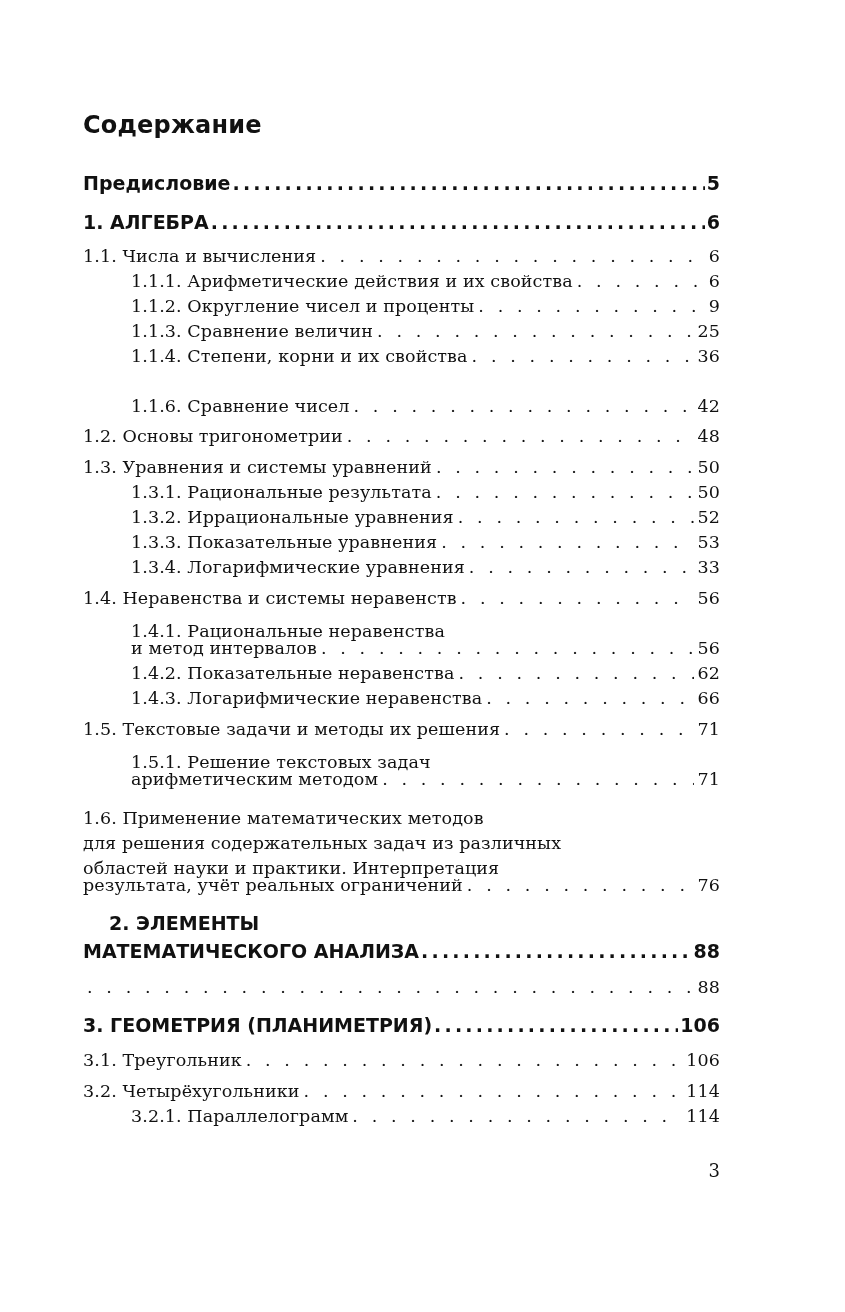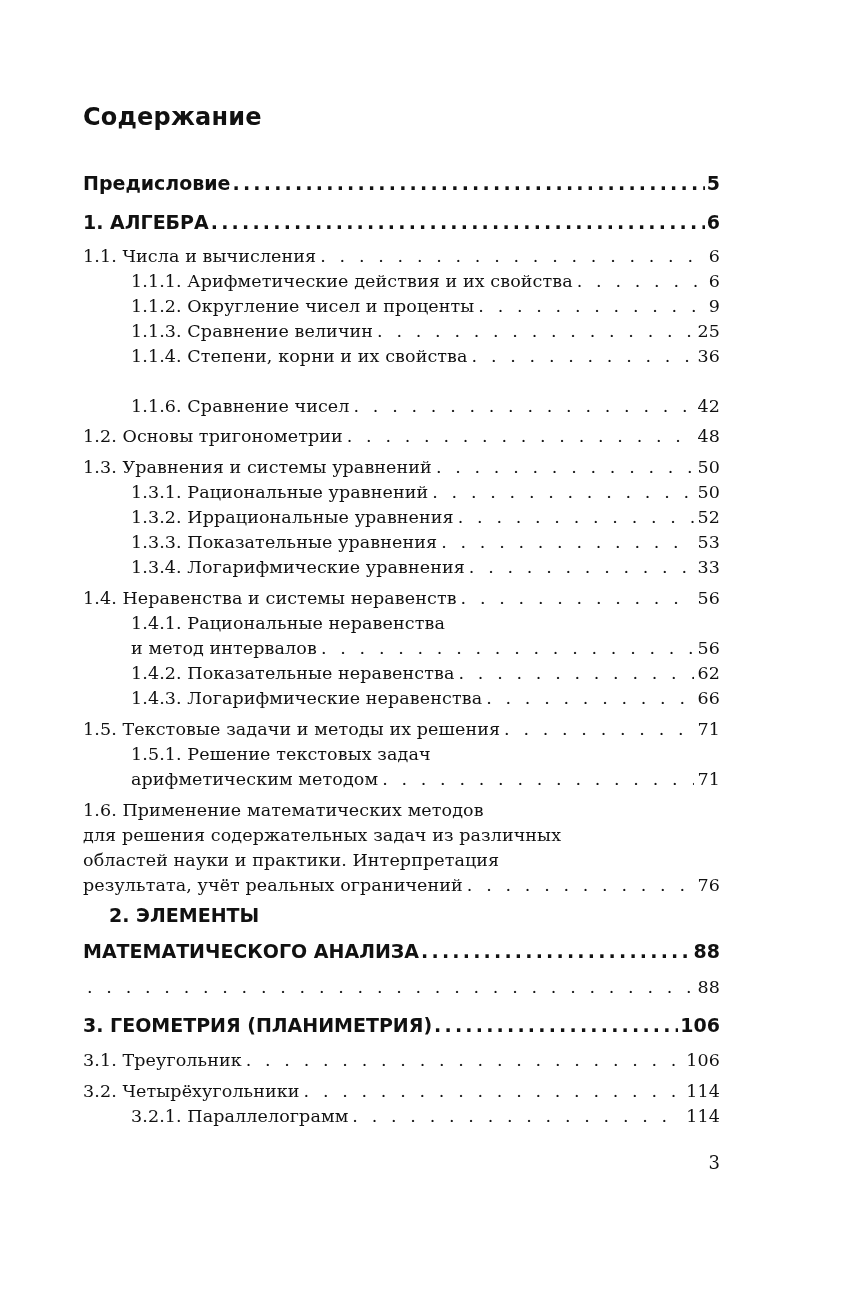--- a/index.html
+++ b/index.html
@@ -1,19 +1,19 @@
 <!DOCTYPE html>
 <html><head>
 <meta charset="utf-8">
 <style>
   html, body { margin: 0; padding: 0; background: #ffffff; }
   body { width: 845px; height: 1312px; position: relative; overflow: hidden; color: #111; }
-  .page { position: absolute; left: 0; top: 0; width: 845px; height: 1284px; }
+  .page { position: absolute; left: 0; top: 8px; width: 845px; height: 1284px; }
   .title { position: absolute; left: 83px; top: 103px; font-family: "DejaVu Sans", sans-serif; font-weight: bold; font-size: 24px; letter-spacing: 0.2px; }
-  .row { position: absolute; left: 83px; width: 637px; display: flex; align-items: flex-end; white-space: nowrap; margin-top: 8px; }
+  .row { position: absolute; left: 83px; width: 637px; display: flex; align-items: flex-end; white-space: nowrap; }
   .row.serif { font-family: "DejaVu Serif", serif; font-size: 17.5px; letter-spacing: 0.1px; }
   .row.bold { font-family: "DejaVu Sans", sans-serif; font-weight: bold; font-size: 19px; }
   .row.indent { left: 131px; width: 589px; }
   .row .text { flex: 0 0 auto; }
   .row .dots { flex: 1 1 auto; overflow: hidden; margin: 0 4px; letter-spacing: 4.1px; }
   .row.bold .dots { letter-spacing: 3.2px; margin: 0 2px; }
   .row .dots::before { content: ". . . . . . . . . . . . . . . . . . . . . . . . . . . . . . . . . . . . . . . . . . . . . . . . . . . . . . . . . . . . . . . . . . . . . . . . . . . . . . . . . . . . . . . . . ."; }
   .row.bold .dots::before { content: "..................................................................................................................................."; }
   .row .page-num { flex: 0 0 auto; text-align: right; }
   .line { position: absolute; left: 83px; white-space: nowrap; }
@@ -77,21 +77,21 @@
     <span class="dots"></span>
     <span class="page-num">48</span>
   </div>
 
   <div class="row serif" style="top:449px">
     <span class="text">1.3. Уравнения и системы уравнений</span>
     <span class="dots"></span>
     <span class="page-num">50</span>
   </div>
   <div class="row serif indent" style="top:474px">
-    <span class="text">1.3.1. Рациональные уравнений</span>
+    <span class="text">1.3.1. Рациональные результата</span>
     <span class="dots"></span>
     <span class="page-num">50</span>
   </div>
   <div class="row serif indent" style="top:499px">
     <span class="text">1.3.2. Иррациональные уравнения</span>
     <span class="dots"></span>
     <span class="page-num">52</span>
   </div>
   <div class="row serif indent" style="top:524px">
     <span class="text">1.3.3. Показательные уравнения</span>

